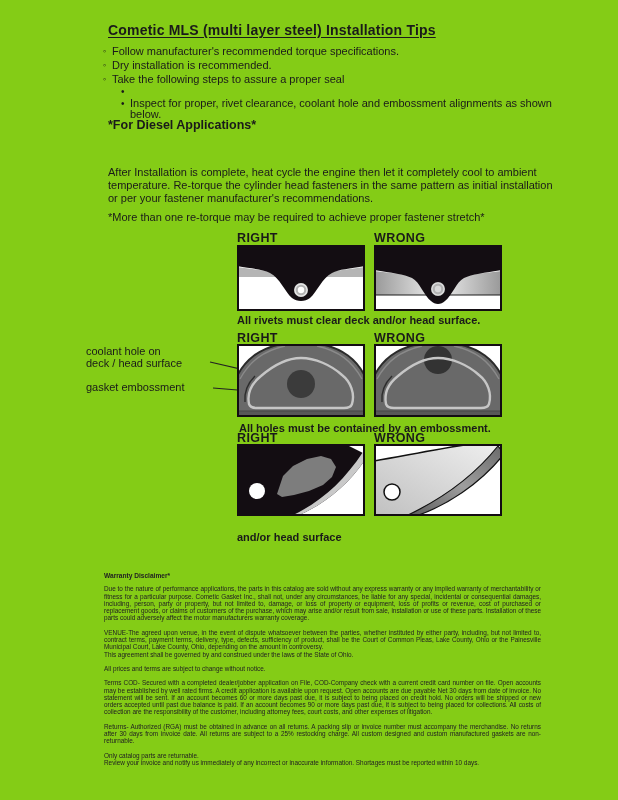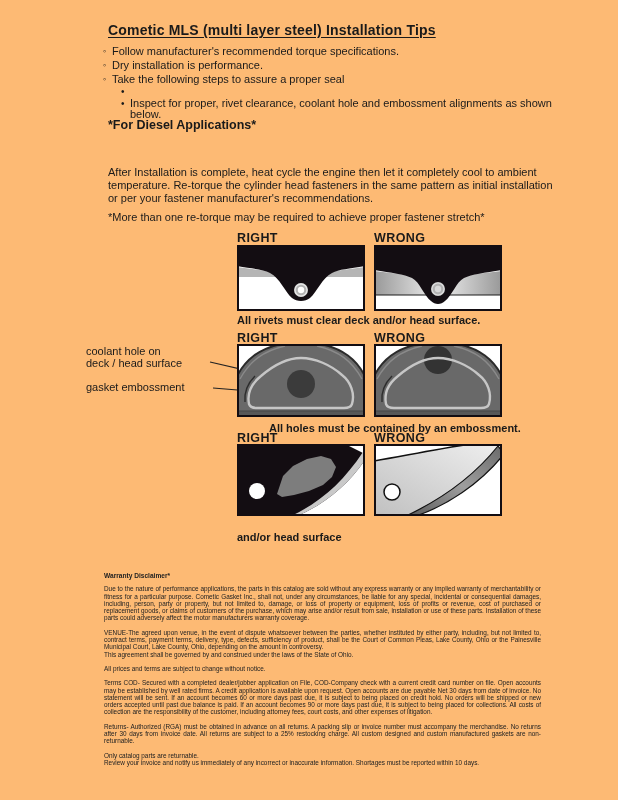--- a/index.html
+++ b/index.html
@@ -1,17 +1,17 @@
 <!DOCTYPE html>
 <html><head>
 <meta charset="utf-8">
 <style>
   html,body{margin:0;padding:0;background:#ffffff;}
   .page{
-    position:relative;width:618px;height:800px;background:#fdba74;
+    position:relative;width:618px;height:800px;background:#84cc16;
     font-family:"Liberation Sans", sans-serif;color:#1a1a1a;overflow:hidden;
   }
   .abs{position:absolute;}
   .title{
     left:108px;top:22px;font-size:14px;font-weight:bold;
     text-decoration:underline;text-underline-offset:2px;letter-spacing:.2px;white-space:nowrap;
   }
   .bullets{left:103px;top:44px;width:460px;font-size:11px;}
   .b-line{display:flex;align-items:flex-start;line-height:14px;}
   .b-line.sub{margin-left:18px;line-height:11.5px;}
@@ -39,21 +39,21 @@
 
   <div class="abs title">Cometic MLS (multi layer steel) Installation Tips</div>
 
   <div class="abs bullets">
     <div class="b-line">
       <span class="b-marker">◦</span>
       <span>Follow manufacturer's recommended torque specifications.</span>
     </div>
     <div class="b-line">
       <span class="b-marker">◦</span>
-      <span>Dry installation is performance.</span>
+      <span>Dry installation is recommended.</span>
     </div>
     <div class="b-line">
       <span class="b-marker">◦</span>
       <span>Take the following steps to assure a proper seal</span>
     </div>
     <div class="b-line sub">
       <span class="b-marker">•</span>
     </div>
     <div class="b-line sub">
       <span class="b-marker">•</span>
@@ -142,21 +142,21 @@
       <path d="M44,0 C22,5 9,15 0,32" fill="none" stroke="#2b2b2b" stroke-width="2"></path>
       <path d="M84,0 C106,5 119,15 128,32" fill="none" stroke="#2b2b2b" stroke-width="2"></path>
       <path d="M48,2 C26,7 13,17 3,35" fill="none" stroke="#8a8a8a" stroke-width="1.4"></path>
       <path d="M80,2 C102,7 115,17 125,35" fill="none" stroke="#8a8a8a" stroke-width="1.4"></path>
       <circle cx="64" cy="16" r="14" fill="#333333"></circle>
       <path d="M8,58 C7,48 10,40 18,32" fill="none" stroke="#2e2e2e" stroke-width="1.4"></path>
       <path d="M12,60 C10,50 14,40 24,32 C38,20 52,14 64,14 C78,14 94,21 105,31 C114,38 118,50 115,60 C114,63 111,64 107,64 L20,64 C15,64 13,63 12,60 Z" fill="none" stroke="#c6c6c6" stroke-width="2.4"></path>
       <rect x="1" y="1" width="126" height="71" fill="none" stroke="#130d12" stroke-width="2"></rect>
     </svg>
 
-    <div class="abs caption" style="left:239px;top:192px;margin-left:30px;">All holes must be contained by an embossment.</div>
+    <div class="abs caption" style="left:239px;top:192px;">All holes must be contained by an embossment.</div>
 
     <div class="abs rw-label" style="left:237px;top:201px;">RIGHT</div>
     <div class="abs rw-label" style="left:374px;top:201px;">WRONG</div>
 
     <svg class="abs dbox" style="left:237px;top:214px;" viewBox="0 0 128 72">
       <rect width="128" height="72" fill="#130d12"></rect>
       <path d="M128,72 H60 C88,60 110,42 128,16 Z" fill="#ffffff"></path>
       <path d="M54,72 C84,58 106,38 126,8 L128,16 C110,42 88,60 60,72 Z" fill="#c9c9c9"></path>
       <polygon points="108,0 128,0 128,10" fill="#ffffff"></polygon>
       <polygon points="40,50 46,32 56,22 70,15 84,12 94,15 99,23 95,33 86,41 72,47 57,51 45,53" fill="#7d7d7d"></polygon>

